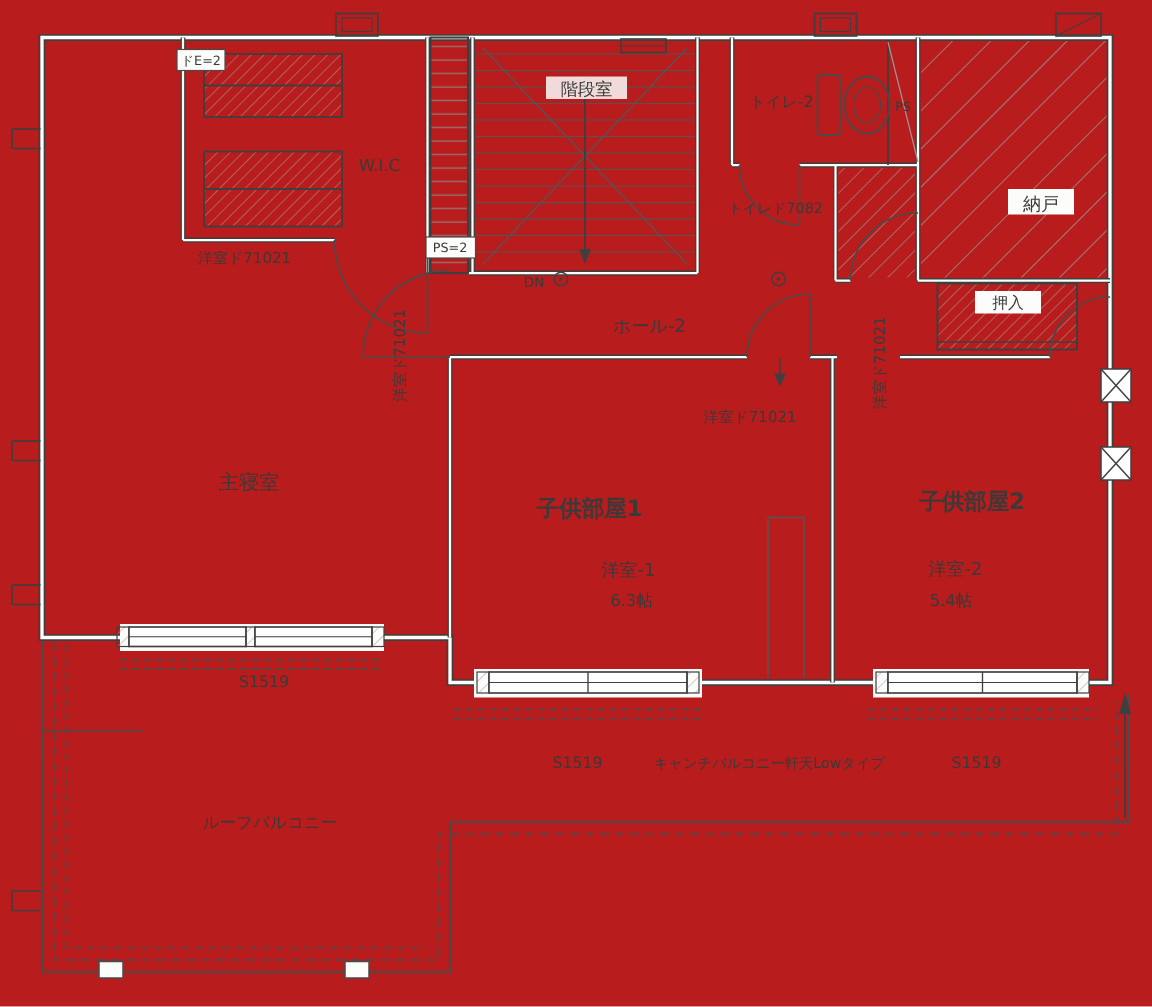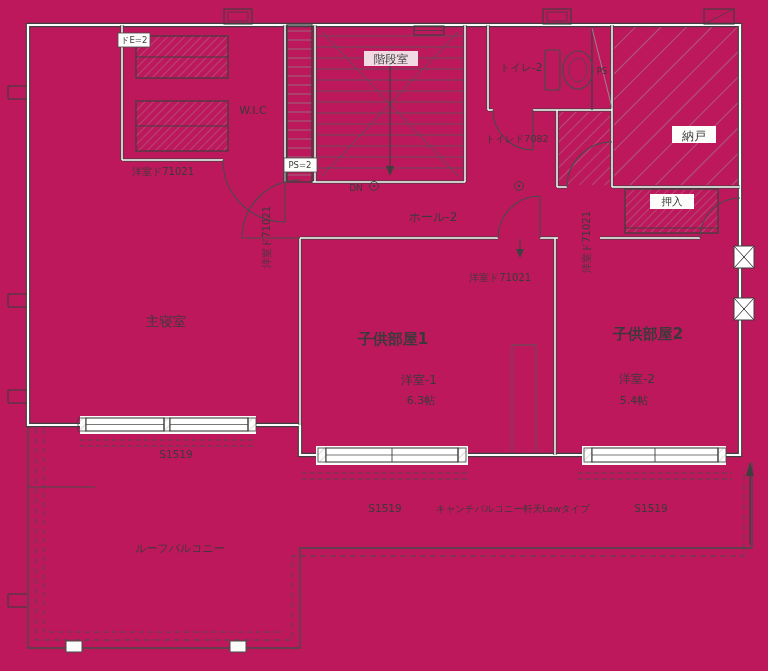--- a/index.html
+++ b/index.html
@@ -1,19 +1,19 @@
 <!DOCTYPE html>
 <html><head>
 <meta charset="utf-8">
 <style>
   html,body{margin:0;padding:0;background:#ffffff;}
   .stage{
     position:relative;
     width:768px;height:671px;
-    background:#be185d;
+    background:#b91c1c;
     font-family:"DejaVu Sans", sans-serif;
     overflow:hidden;
   }
   svg text{
     fill:#3a3a3a;
     font-family:"DejaVu Sans", sans-serif;
   }
 </style>
 </head>
 <body>

